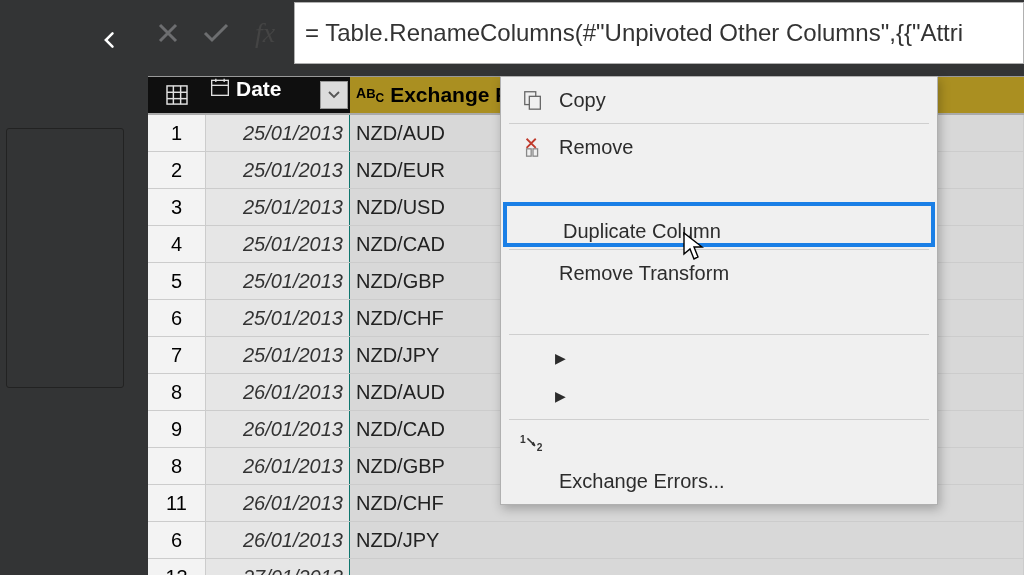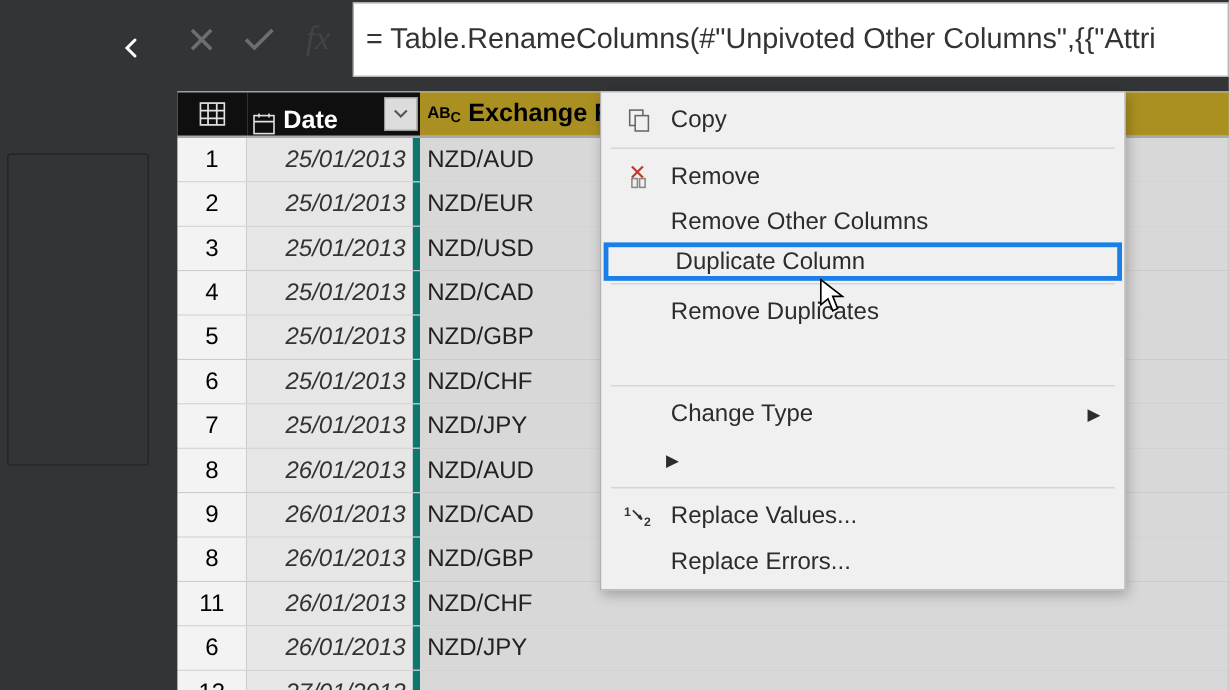--- a/index.html
+++ b/index.html
@@ -89,21 +89,21 @@
     background: #0f0f0f;
     display: flex;
     align-items: center;
     justify-content: center;
   }
   .hdr-date {
     width: 144px;
     background: #0f0f0f;
     color: #fff;
     display: flex;
-    align-items: flex-end;
+    align-items: flex-start;
     padding: 0 4px;
     font-size: 21px;
     font-weight: 600;
     position: relative;
   }
   .hdr-date .cal-icon {
     margin-right: 6px;
   }
   .hdr-date .dd-btn {
     position: absolute;
@@ -155,21 +155,21 @@
     width: 144px;
     background: #e6e6e6;
     font-style: italic;
     font-size: 20px;
     color: #333;
     text-align: right;
     padding-right: 6px;
     display:flex;
     align-items:center;
     justify-content:flex-end;
-    border-right: 6px solid #0f766e;
+    border-right: 1px solid #0f766e;
   }
   .cell-ex {
     flex: 1;
     background: #d8d8d8;
     font-size: 20px;
     color: #222;
     padding-left: 6px;
     display:flex;
     align-items:center;
     border-right: 1px solid #ccc;
@@ -204,21 +204,21 @@
     flex:1;
     padding-left: 4px;
   }
   .ctx-sep {
     height: 1px;
     background: #cfcfcf;
     margin: 4px 6px;
   }
   .ctx-highlight {
     border: 4px solid #1a7fe6;
-    height: 32px;
+    height: 45px;
     margin: -2px 0;
     align-items: flex-end;
   }
   .ctx-arrow {
     margin-right: 18px;
     font-size: 14px;
   }
   .cursor {
     position: absolute;
     left: 683px; top: 232px;
@@ -369,57 +369,54 @@
       <svg width="22" height="22" viewBox="0 0 24 24">
           <rect x="5" y="14" width="5" height="8" fill="none" stroke="#888" stroke-width="1.4"></rect>
           <rect x="12" y="14" width="5" height="8" fill="none" stroke="#888" stroke-width="1.4"></rect>
           <path d="M5 3 L15 13 M15 3 L5 13" stroke="#c0392b" stroke-width="2"></path>
         </svg>
     </div>
     <div class="ctx-label">Remove</div>
   </div>
   <div class="ctx-item">
     <div class="ctx-icon"></div>
-    <div class="ctx-label">Remove Other Columns</div>
   </div>
   <div class="ctx-item ctx-highlight">
     <div class="ctx-icon"></div>
     <div class="ctx-label">Duplicate Column</div>
   </div>
   <div class="ctx-sep"></div>
   <div class="ctx-item">
     <div class="ctx-icon"></div>
-    <div class="ctx-label">Remove Duplicates</div>
+    <div class="ctx-label">Remove Transform</div>
   </div>
   <div class="ctx-item">
     <div class="ctx-icon"></div>
   </div>
   <div class="ctx-sep"></div>
   <div class="ctx-item">
     <div class="ctx-icon"></div>
-    <div class="ctx-label">Change Type</div>
     <div class="ctx-arrow">▶</div>
   </div>
   <div class="ctx-item">
     <div class="ctx-icon"></div>
     <div class="ctx-arrow">▶</div>
   </div>
   <div class="ctx-sep"></div>
   <div class="ctx-item">
     <div class="ctx-icon">
       <svg width="26" height="22" viewBox="0 0 28 22">
           <text x="0" y="11" font-size="11" fill="#333" font-weight="700">1</text>
           <path d="M8 6 L16 14" stroke="#333" stroke-width="1.6" fill="none"></path>
           <path d="M16 14 L13 12 M16 14 L14 10" stroke="#333" stroke-width="1.6"></path>
           <text x="18" y="20" font-size="11" fill="#333" font-weight="700">2</text>
         </svg>
     </div>
-    <div class="ctx-label">Replace Values...</div>
-  </div>
-  <div class="ctx-item">
-    <div class="ctx-icon"></div>
-    <div class="ctx-label">Replace Errors...</div>
+  </div>
+  <div class="ctx-item">
+    <div class="ctx-icon"></div>
+    <div class="ctx-label">Exchange Errors...</div>
   </div>
 </div>
 
 <svg class="cursor" width="24" height="30" viewBox="0 0 24 30">
   <path d="M1 1 L1 22 L7 17 L11 27 L15 25 L11 15 L19 15 Z" fill="#fff" stroke="#000" stroke-width="1.4"></path>
 </svg>
 
 </body></html>

